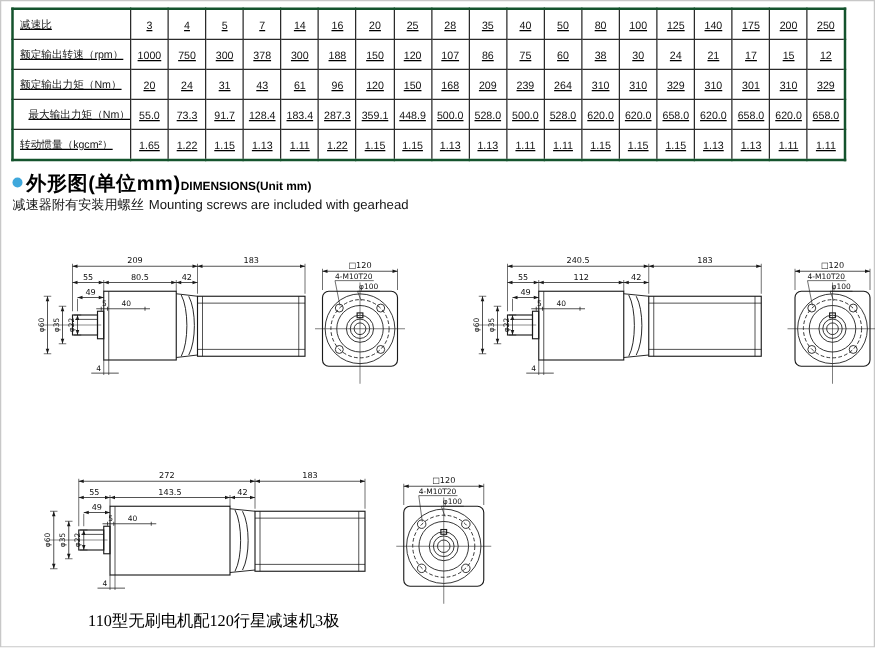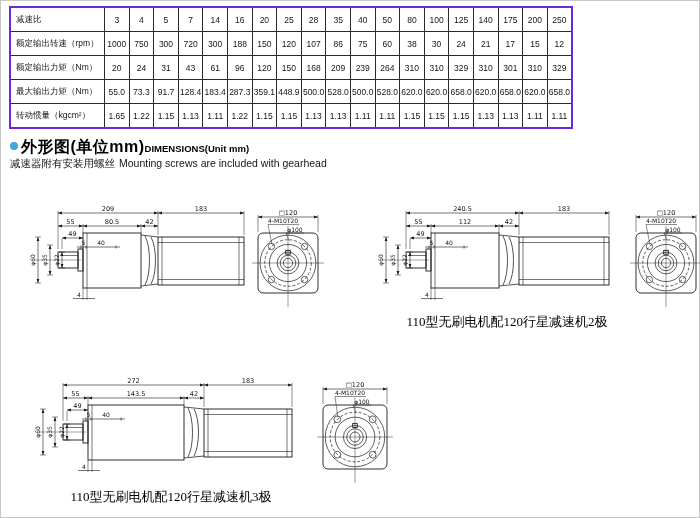--- a/index.html
+++ b/index.html
@@ -1,18 +1,18 @@
 <!DOCTYPE html>
 <html><head>
 <meta charset="utf-8">
 <style>
   html,body{margin:0;padding:0;}
   body{width:700px;height:518px;background:#fff;font-family:"Liberation Sans","DejaVu Sans",sans-serif;position:relative;overflow:hidden;}
   .page{position:absolute;left:0;top:0;width:700px;height:518px;background:#ffffff;border:1px solid #c8c8c8;box-sizing:border-box;}
-  table.spec{position:absolute;left:8px;top:5px;width:564px;border-collapse:collapse;table-layout:fixed;border:2px solid #6d28d9;}
+  table.spec{position:absolute;left:8px;top:5px;width:668px;border-collapse:collapse;table-layout:fixed;border:2px solid #14532d;text-decoration:underline;}
   table.spec td{border:1px solid #2b2b2b;height:23.1px;font-size:8.5px;color:#141414;text-align:center;padding:0;white-space:nowrap;overflow:hidden;}
   table.spec td.lbl{text-align:left;padding-left:5px;}
   .sec-hdr{position:absolute;left:9px;top:136px;height:18px;white-space:nowrap;}
   .bullet{display:inline-block;width:8px;height:8px;border-radius:50%;background:#3fa8dc;margin-right:3px;vertical-align:2px;}
   .t-cn{font-size:16px;font-weight:bold;color:#000;letter-spacing:0.5px;}
   .t-en{font-size:9.5px;font-weight:bold;color:#000;margin-left:0;}
   .sec-note{position:absolute;left:9px;top:156px;font-size:10.5px;color:#141414;white-space:nowrap;}
   .n-en{margin-left:4px;margin-top:40px;}
   svg.dw{position:absolute;overflow:visible;}
   .cap{position:absolute;width:300px;text-align:center;font-size:13px;color:#000;font-family:"Liberation Serif","DejaVu Serif",serif;white-space:nowrap;}
@@ -44,21 +44,21 @@
           <td>140</td>
           <td>175</td>
           <td>200</td>
           <td>250</td>
         </tr>
         <tr>
           <td class="lbl" style="width: 88px;">额定输出转速（rpm）</td>
           <td>1000</td>
           <td>750</td>
           <td>300</td>
-          <td>720</td>
+          <td>378</td>
           <td>300</td>
           <td>188</td>
           <td>150</td>
           <td>120</td>
           <td>107</td>
           <td>86</td>
           <td>75</td>
           <td>60</td>
           <td>38</td>
           <td>30</td>
@@ -84,21 +84,21 @@
           <td>264</td>
           <td>310</td>
           <td>310</td>
           <td>329</td>
           <td>310</td>
           <td>301</td>
           <td>310</td>
           <td>329</td>
         </tr>
         <tr>
-          <td class="lbl" style="width: 88px;">最大输出力矩（Nm）</td>
+          <td class="lbl" style="width: 88px; text-align: right;">最大输出力矩（Nm）</td>
           <td>55.0</td>
           <td>73.3</td>
           <td>91.7</td>
           <td>128.4</td>
           <td>183.4</td>
           <td>287.3</td>
           <td>359.1</td>
           <td>448.9</td>
           <td>500.0</td>
           <td>528.0</td>
@@ -459,16 +459,15 @@
         <text x="324" y="17.8" fill="#111" font-size="6.5" text-anchor="middle" font-family="&quot;DejaVu Sans&quot;,sans-serif">□120</text>
         <text x="319" y="26" fill="#111" font-size="6" text-anchor="middle" font-family="&quot;DejaVu Sans&quot;,sans-serif">4-M10T20</text>
         <line x1="304" y1="27.5" x2="335" y2="27.5" stroke="#1a1a1a" stroke-width="0.5"></line>
         <line x1="304" y1="27.5" x2="306.836" y2="48.336" stroke="#1a1a1a" stroke-width="0.5"></line>
         <text x="331" y="34.5" fill="#111" font-size="6" text-anchor="middle" font-family="&quot;DejaVu Sans&quot;,sans-serif">φ100</text>
         <line x1="322" y1="36" x2="340" y2="36" stroke="#1a1a1a" stroke-width="0.5"></line>
         <line x1="322" y1="36" x2="325" y2="44.168" stroke="#1a1a1a" stroke-width="0.5"></line>
       </g>
     </svg>
 
-  <div class="cap" style="left:356px;top:312px;">110型无刷电机配120行星减速机2极</div>
   <div class="cap" style="left:20px;top:487px;">110型无刷电机配120行星减速机3极</div>
 
 </div>
 
 </body></html>

